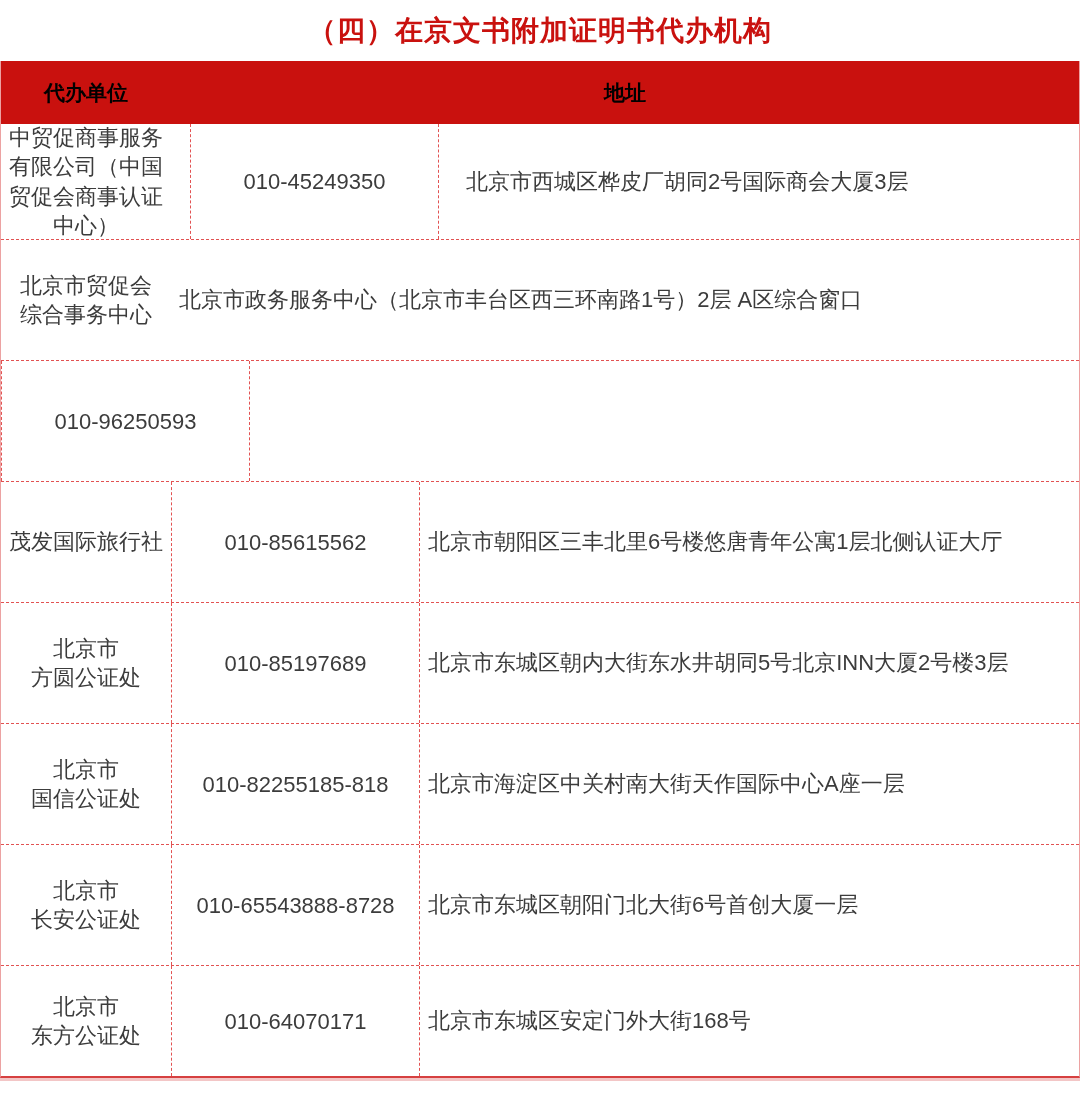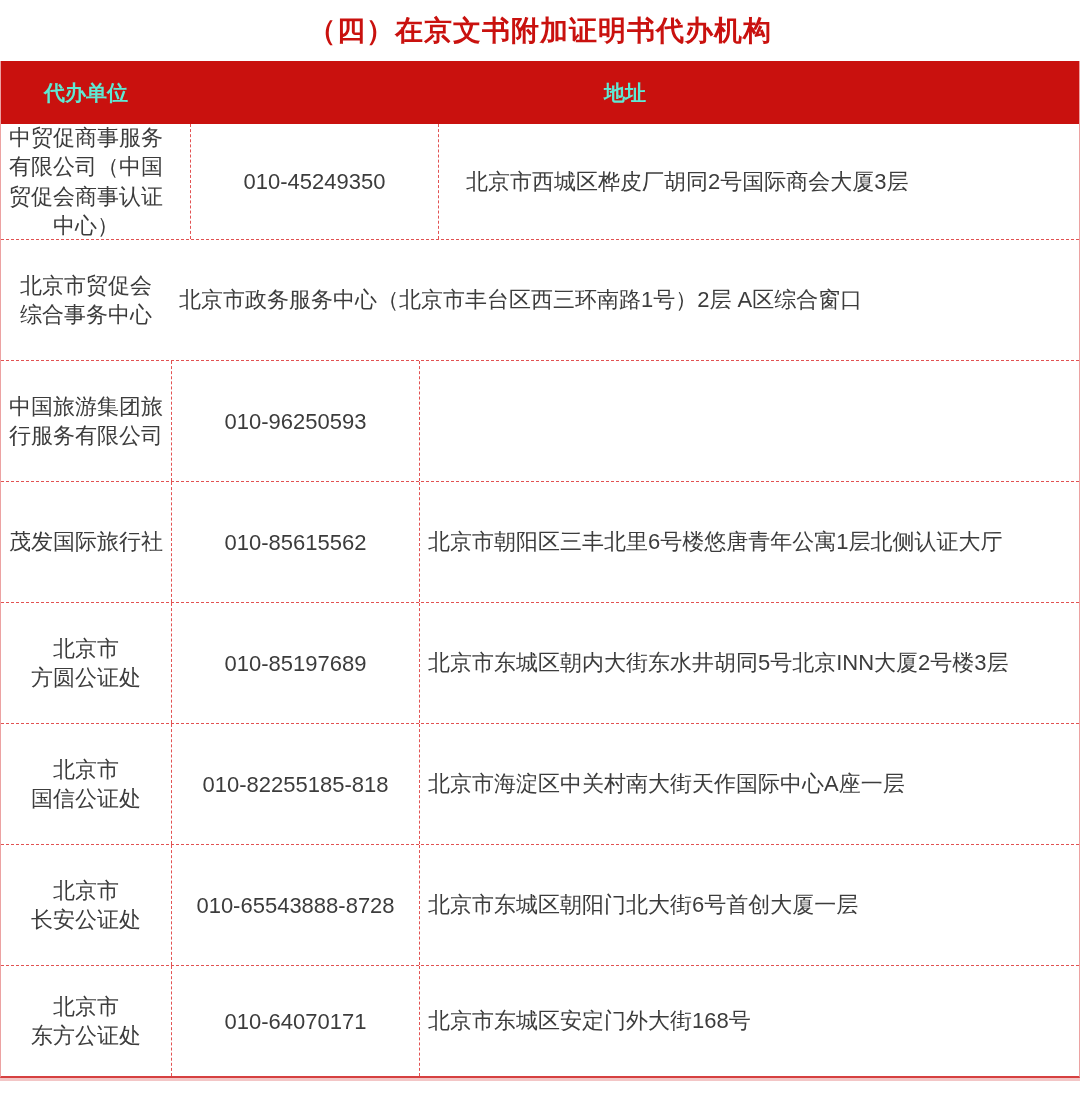--- a/index.html
+++ b/index.html
@@ -13,21 +13,21 @@
     font-size:28px; font-weight:bold; color:#c9110e; letter-spacing:1px;
   }
   .agency-table {
     width:1080px; box-sizing:border-box;
     border-left:1px solid #eca2a2; border-right:1px solid #eca2a2;
     border-bottom:2px solid #d64040;
     box-shadow:0 3px 0 #f3c6c6;
   }
   .thead {
     display:flex; height:63px; align-items:center;
-    background:#c9110e; color:#5eead4; font-weight:bold; font-size:21px;
+    background:#c9110e; color:#000000; font-weight:bold; font-size:21px;
   }
   .th1 { width:170px; text-align:center; }
   .th2 { width:249px; text-align:center; }
   .th3 { flex:1; text-align:center; }
   .trow { display:flex; height:120px; border-top:1px dashed #e25252; }
   .trow.r1 { height:115px; border-top:none;gap:19px; }
   .trow.r8 { height:110px; }
   .cell { display:flex; align-items:center; box-sizing:border-box; font-size:22px; }
   .c-name {
     width:170px; justify-content:center; text-align:center;
@@ -61,22 +61,20 @@
     <div class="cell c-addr">北京市西城区桦皮厂胡同2号国际商会大厦3层</div>
   </div>
 
   <div class="trow">
     <div class="cell c-name">北京市贸促会
 综合事务中心</div>
     <div class="cell c-addr">北京市政务服务中心（北京市丰台区西三环南路1号）2层 A区综合窗口</div>
   </div>
 
   <div class="trow">
-    <div class="cell c-name">中国旅游集团旅
-行服务有限公司</div>
     <div class="cell c-phone">010-96250593</div>
   </div>
 
   <div class="trow">
     <div class="cell c-name">茂发国际旅行社</div>
     <div class="cell c-phone">010-85615562</div>
     <div class="cell c-addr">北京市朝阳区三丰北里6号楼悠唐青年公寓1层北侧认证大厅</div>
   </div>
 
   <div class="trow">

